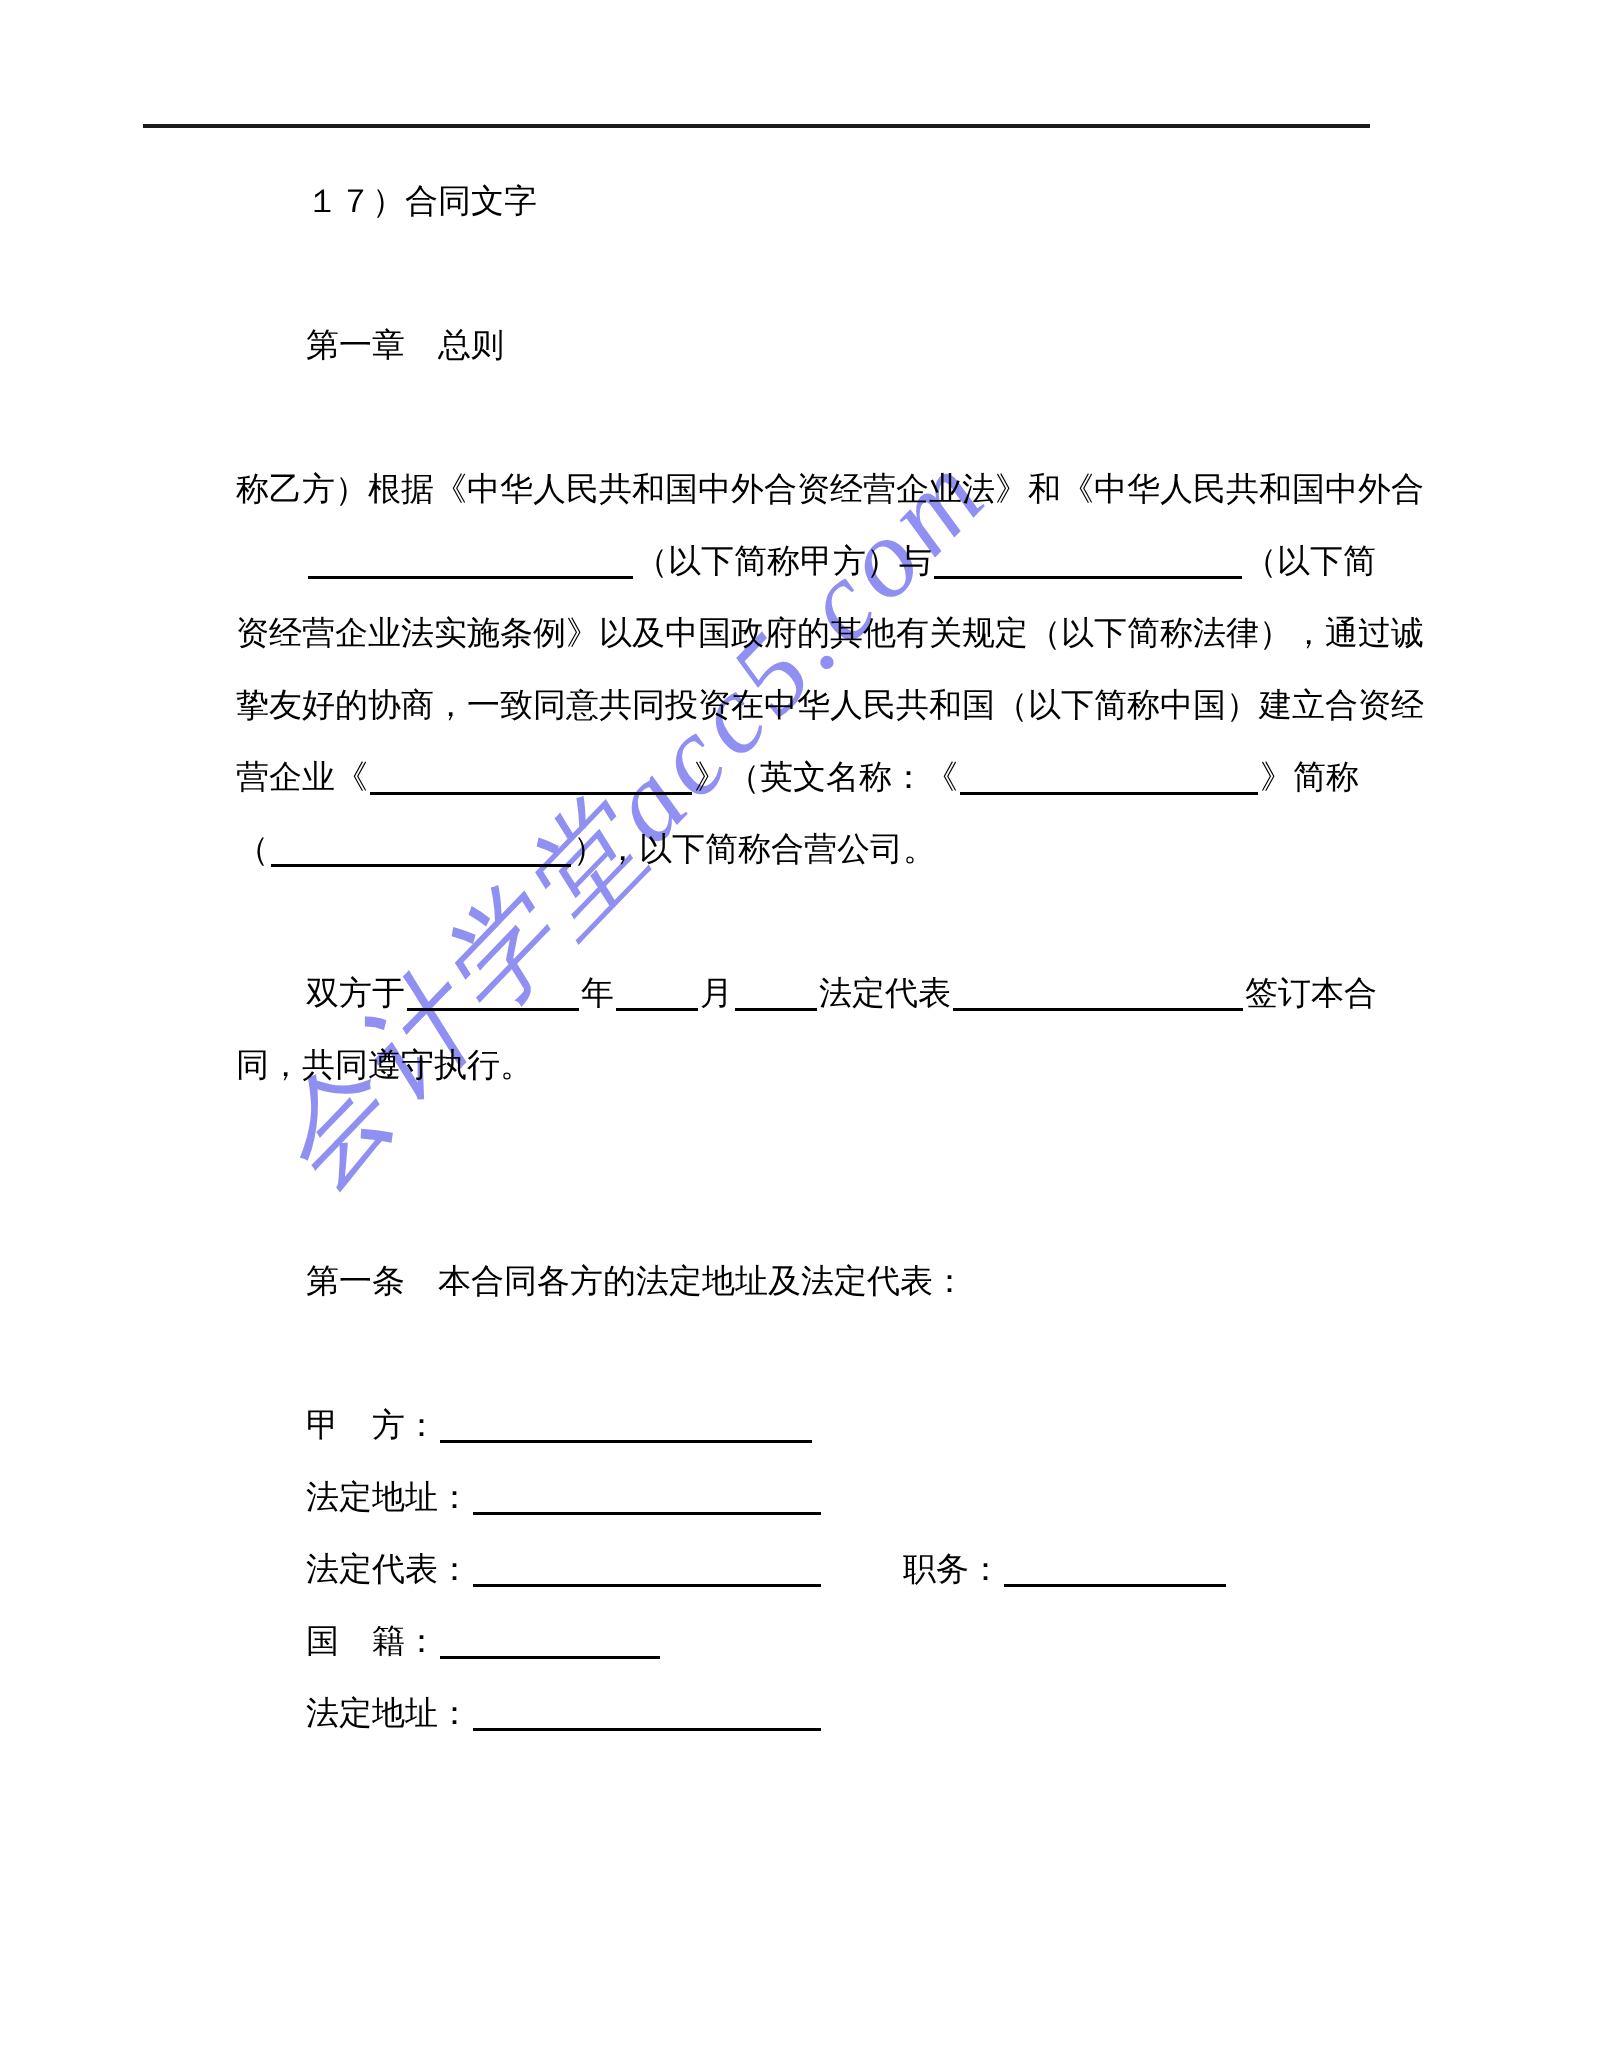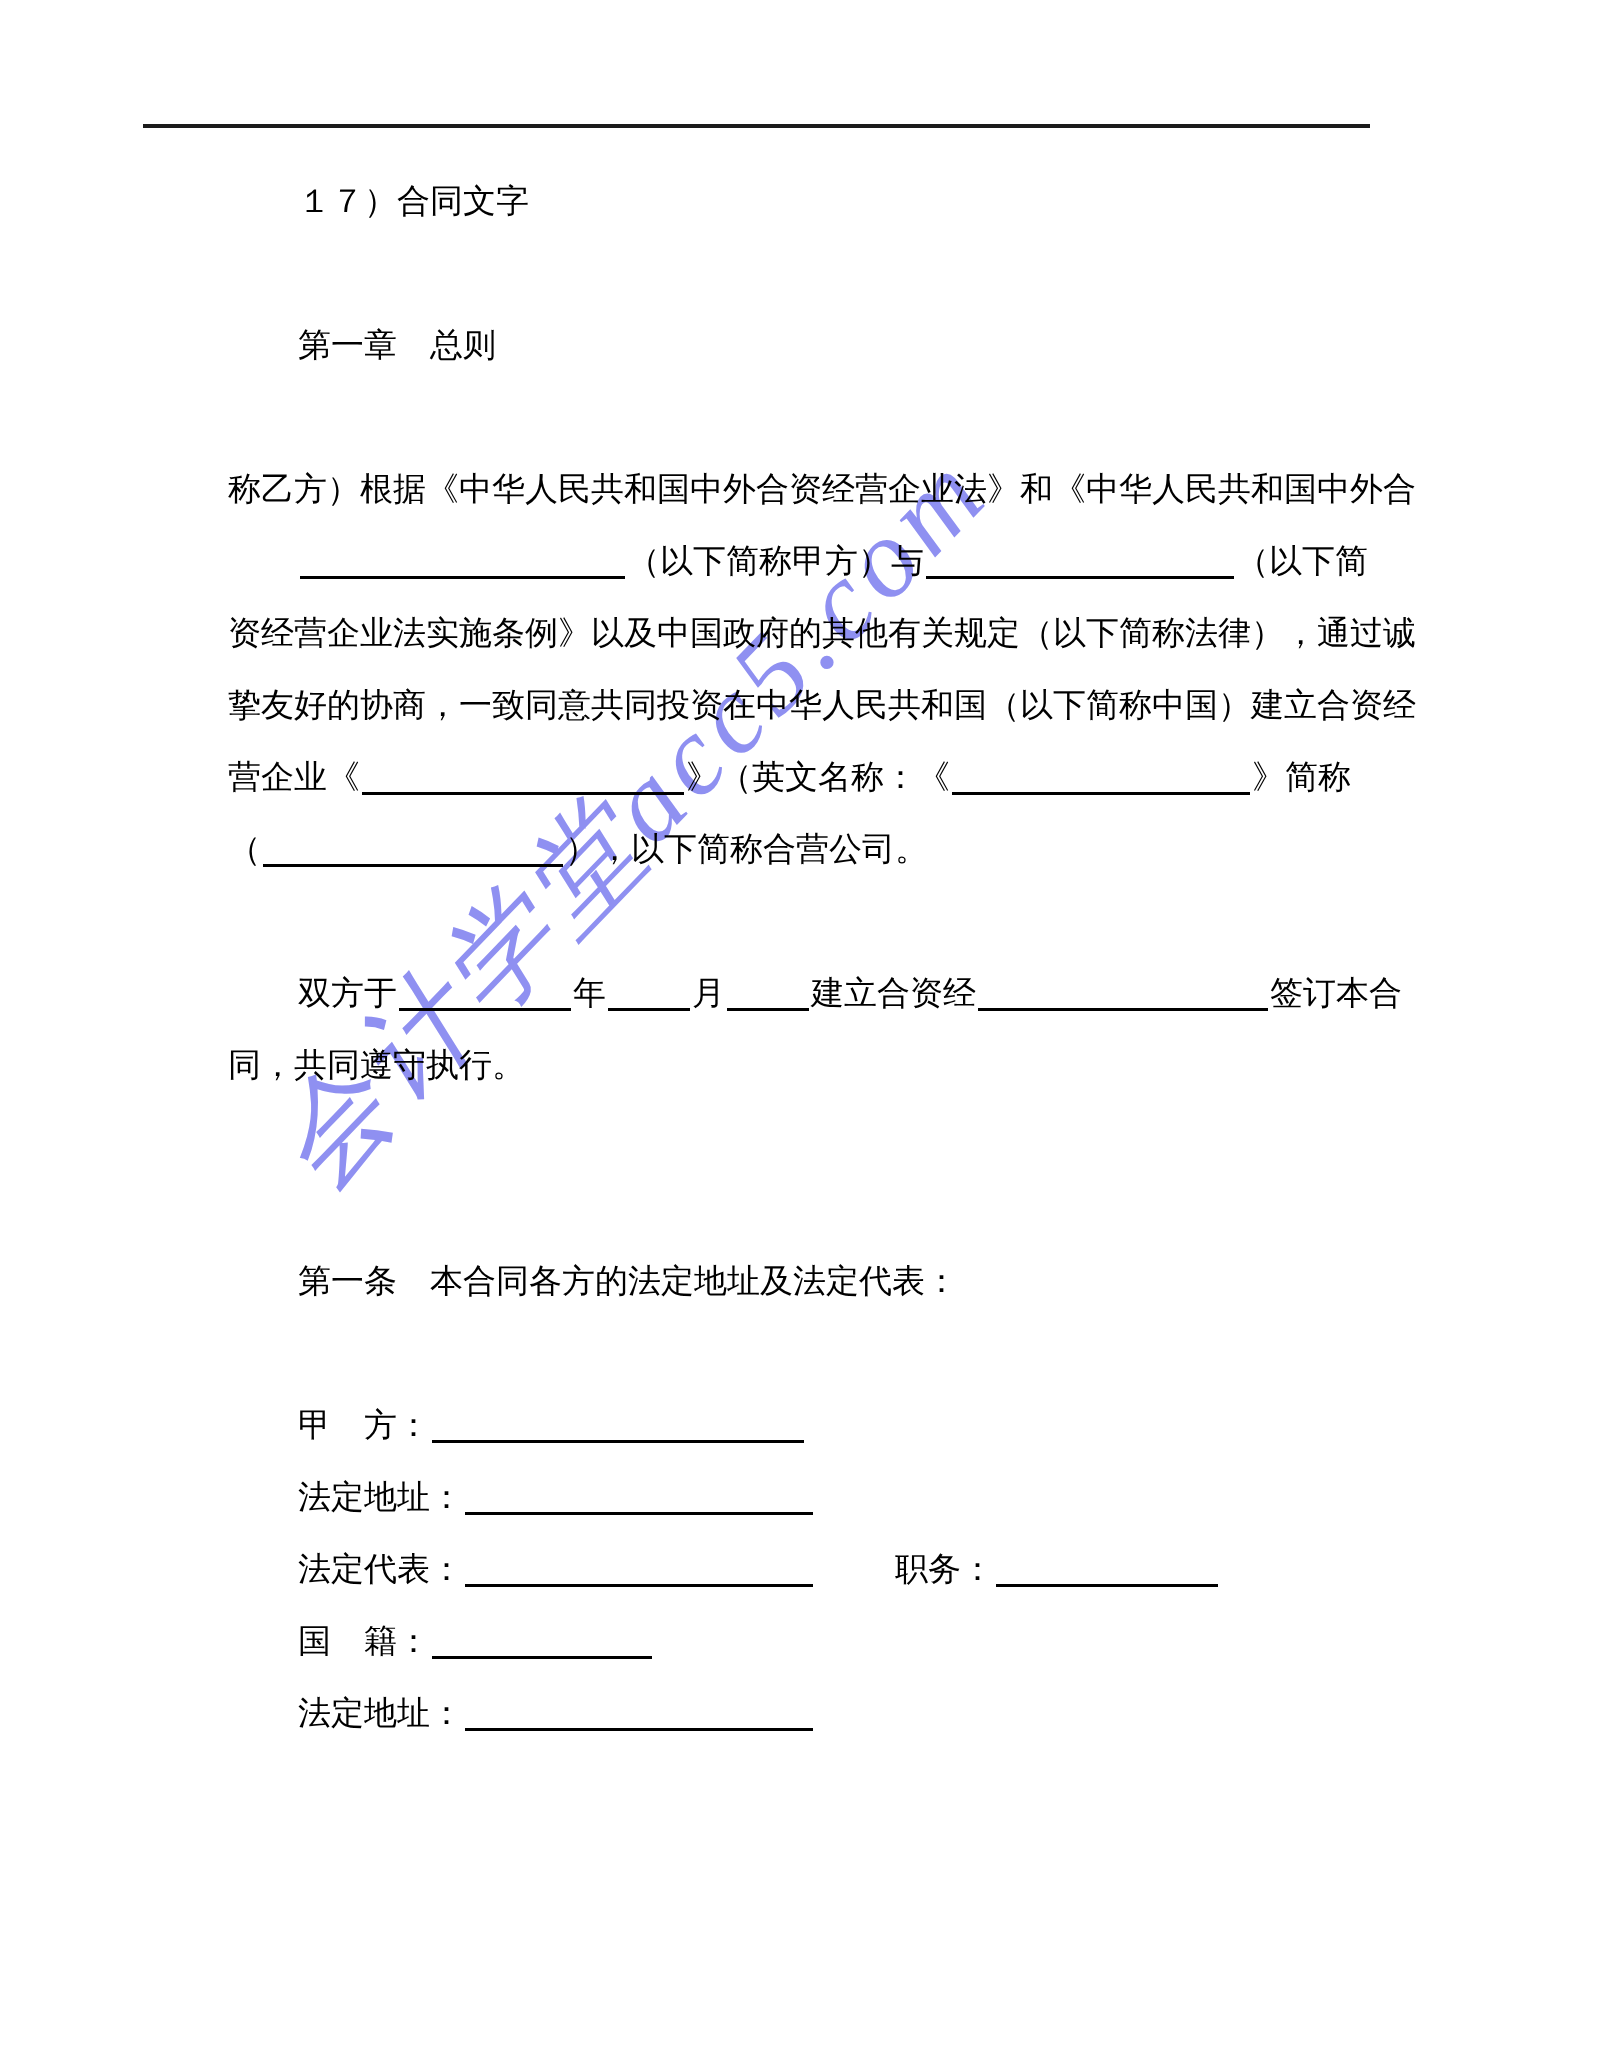--- a/index.html
+++ b/index.html
@@ -12,21 +12,21 @@
     font-family:"Liberation Serif","DejaVu Serif",serif;
     color:#000000;
   }
   .header-rule {
     position:absolute;
     top:124px; left:143px; width:1227px;
     border-top:4px solid #1b1b1b;
   }
   .doc-body {
     position:absolute;
-    top:165px; left:228px; width:1175px;
+    top:165px; left:236px; width:1175px;
     z-index:1;
   }
   .line {
     height:72px;
     line-height:72px;
     font-size:33px;
     white-space:nowrap;
     letter-spacing:0px;
   }
   .line.gap { height:72px; }
@@ -67,21 +67,21 @@
       <div class="line gap"></div>
       <div class="line heading"><span class="t">第一章　总则</span></div>
       <div class="line gap"></div>
       <div class="line cont"><span class="t">称乙方）根据《中华人民共和国中外合资经营企业法》和《中华人民共和国中外合</span></div>
       <div class="line first"><span class="blank" style="width: 325px;"></span><span class="t">（以下简称甲方）与</span><span class="blank" style="width: 308px;"></span><span class="t">（以下简</span></div>
       <div class="line cont"><span class="t">资经营企业法实施条例》以及中国政府的其他有关规定（以下简称法律），通过诚</span></div>
       <div class="line cont"><span class="t">挚友好的协商，一致同意共同投资在中华人民共和国（以下简称中国）建立合资经</span></div>
       <div class="line cont"><span class="t">营企业《</span><span class="blank" style="width: 322px;"></span><span class="t">》（英文名称：《</span><span class="blank" style="width: 298px;"></span><span class="t">》简称</span></div>
       <div class="line cont"><span class="t">（</span><span class="blank" style="width: 300px;"></span><span class="t">），以下简称合营公司。</span></div>
       <div class="line gap"></div>
-      <div class="line first"><span class="t">双方于</span><span class="blank" style="width: 172px;"></span><span class="t">年</span><span class="blank" style="width: 82px;"></span><span class="t">月</span><span class="blank" style="width: 82px;"></span><span class="t">建立合资经</span><span class="blank" style="width: 290px;"></span><span class="t">签订本合</span></div>
+      <div class="line first"><span class="t">双方于</span><span class="blank" style="width: 172px;"></span><span class="t">年</span><span class="blank" style="width: 82px;"></span><span class="t">月</span><span class="blank" style="width: 82px;"></span><span class="t">法定代表</span><span class="blank" style="width: 290px;"></span><span class="t">签订本合</span></div>
       <div class="line cont"><span class="t">同，共同遵守执行。</span></div>
       <div class="line gap"></div>
       <div class="line gap"></div>
       <div class="line heading"><span class="t">第一条　本合同各方的法定地址及法定代表：</span></div>
       <div class="line gap"></div>
       <div class="line field"><span class="t">甲　方：</span><span class="blank" style="width: 372px;"></span></div>
       <div class="line field"><span class="t">法定地址：</span><span class="blank" style="width: 348px;"></span></div>
       <div class="line field"><span class="t">法定代表：</span><span class="blank" style="width: 348px;"></span><span class="spacer" style="width: 80px;"></span><span class="t">职务：</span><span class="blank" style="width: 222px;"></span></div>
       <div class="line field"><span class="t">国　籍：</span><span class="blank" style="width: 220px;"></span></div>
       <div class="line field"><span class="t">法定地址：</span><span class="blank" style="width: 348px;"></span></div>

